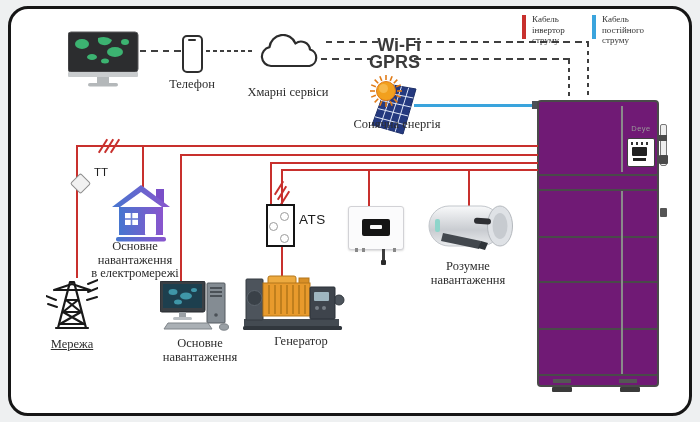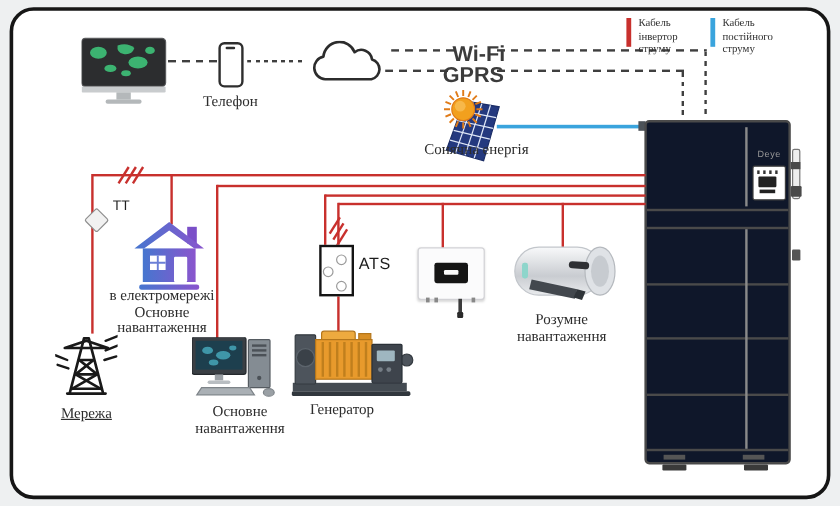--- a/index.html
+++ b/index.html
@@ -10,21 +10,21 @@
   .lbl{position:absolute;font-family:"Liberation Serif","DejaVu Serif",serif;font-size:12.5px;line-height:13.5px;color:#2d2d2d;text-align:center;}
   .sans{font-family:"Liberation Sans","DejaVu Sans",sans-serif;}
   .red{position:absolute;background:#c8302d;}
   .blue{position:absolute;background:#3aa4dd;}
   .dash-h{position:absolute;height:2.4px;background:repeating-linear-gradient(90deg,#3f3f3f 0 6.5px,transparent 6.5px 11.5px);}
   .dash-h-fine{position:absolute;height:2.4px;background:repeating-linear-gradient(90deg,#3f3f3f 0 3.5px,transparent 3.5px 7px);}
   .dash-v{position:absolute;width:2.4px;background:repeating-linear-gradient(180deg,#3f3f3f 0 4px,transparent 4px 8px);}
   .slash{position:absolute;width:2.2px;height:16px;background:#c8302d;transform:rotate(32deg);}
   .legend-bar{position:absolute;width:4px;height:24px;}
   .legend-text{position:absolute;font-family:"Liberation Serif","DejaVu Serif",serif;font-size:9px;line-height:10.5px;color:#333;}
-  .tower{position:absolute;left:537px;top:100px;width:122px;height:287px;border:2px solid #4a4a4a;border-radius:4px;background:#0f172a;box-sizing:border-box;}
+  .tower{position:absolute;left:537px;top:100px;width:122px;height:287px;border:2px solid #4a4a4a;border-radius:4px;background:#701a75;box-sizing:border-box;}
   .tw-h{position:absolute;left:0;right:0;height:2px;background:#4a4a4a;}
   .tw-v{position:absolute;width:2px;background:#8a8a8a;}
   .tw-foot{position:absolute;width:20px;height:5px;background:#3a3a3a;border-radius:1px;}
   .display{position:absolute;left:88px;top:36px;width:26px;height:27px;border:1.6px solid #3f3f3f;border-radius:2px;background:#fff;}
   .disp-tick{position:absolute;top:3px;width:2px;height:3px;background:#333;}
   .ats-box{position:absolute;left:266px;top:204px;width:29px;height:43px;border:2.2px solid #141414;background:#fff;box-sizing:border-box;}
   .ats-circle{position:absolute;width:7px;height:7px;border:1.4px solid #9b9b9b;border-radius:50%;background:#fff;}
   .inv{position:absolute;left:348px;top:206px;width:54px;height:42px;background:#fbfbfc;border:1px solid #d2d2d6;border-radius:3px;box-shadow:0 1px 2px rgba(0,0,0,.15);}
   .inv-display{position:absolute;left:13px;top:12px;width:28px;height:17px;background:#151515;border-radius:2px;}
   .inv-slot{position:absolute;left:8px;top:6px;width:12px;height:4px;background:#fafafa;border-radius:1px;}
@@ -58,20 +58,21 @@
     <div style="position:absolute;left:4px;top:2px;width:8px;height:2px;background:#2e2e2e;border-radius:1px;"></div>
   </div>
 
   <div class="dash-h-fine" style="left:206px;top:50px;width:49px;"></div>
 
   <svg class="abs" style="left:256px;top:34px;" width="70" height="38" viewBox="0 0 70 38">
     <path d="M15 32 A9.5 9.5 0 0 1 13.5 13.2 A13.5 13.5 0 0 1 39.5 9.5 A9 9 0 0 1 54 15.5 A8.5 8.5 0 0 1 53.5 32 Z" fill="#fff" stroke="#2c2c2c" stroke-width="2.2" stroke-linejoin="round"></path>
   </svg>
 
   <div class="lbl" style="left:152px;top:78px;width:80px;">Телефон</div>
+  <div class="lbl" style="left:238px;top:86px;width:100px;">Хмарні сервіси</div>
 
   <div class="dash-h" style="left:326px;top:41px;width:53px;"></div>
   <div class="wifi-lbl sans" style="left:371px;top:35px;">Wi-Fi</div>
   <div class="dash-h" style="left:414px;top:41px;width:175px;"></div>
   <div class="dash-v" style="left:587px;top:43px;height:56px;"></div>
 
   <div class="dash-h" style="left:321px;top:58px;width:54px;"></div>
   <div class="wifi-lbl sans" style="left:369px;top:52px;">GPRS</div>
   <div class="dash-h" style="left:414px;top:58px;width:156px;"></div>
   <div class="dash-v" style="left:568px;top:60px;height:39px;"></div>
@@ -188,22 +189,22 @@
     <rect x="45" y="8" width="8" height="14" fill="#7a4fc8"></rect>
     <path d="M1 26 L30 4 L59 26 L51 26 L30 11 L9 26 Z" fill="url(#hg)"></path>
     <rect x="8" y="26" width="44" height="28" fill="url(#hg)"></rect>
     <rect x="14" y="32" width="13" height="12" fill="#fff"></rect>
     <line x1="20.5" y1="32" x2="20.5" y2="44" stroke="#6b7fd6" stroke-width="1.6"></line>
     <line x1="14" y1="38" x2="27" y2="38" stroke="#6b7fd6" stroke-width="1.6"></line>
     <rect x="34" y="33" width="11" height="21" rx="1" fill="#fff"></rect>
     <rect x="5" y="56" width="50" height="4.5" rx="2" fill="url(#hg)"></rect>
   </svg>
   <div class="lbl" style="left:85px;top:240px;width:100px;">
-    <div>в електромережі</div>
-      <div>Основне навантаження</div>
+    <div>Основне навантаження</div>
+      <div>в електромережі</div>
   </div>
 
   <svg class="abs" style="left:46px;top:276px;" width="52" height="58" viewBox="0 0 52 58">
     <g stroke="#191919" stroke-width="2.2" fill="none" stroke-linecap="round">
       <path d="M12 52 L24 6 M40 52 L28 6 M24 6 L28 6"></path>
       <path d="M8 14 L44 14 M8 14 L26 8 M44 14 L26 8"></path>
       <path d="M20 24 H32 M17 36 H35 M14 48 H38 M10 52 H42"></path>
       <path d="M20 24 L35 36 M32 24 L17 36 M17 36 L38 48 M35 36 L14 48"></path>
     </g>
     <g stroke="#191919" stroke-width="2" stroke-linecap="round">
@@ -253,21 +254,21 @@
         <line x1="50" y1="15" x2="50" y2="44"></line>
         <line x1="56" y1="15" x2="56" y2="44"></line>
         <line x1="62" y1="15" x2="62" y2="44"></line>
     </g>
     <circle cx="96" cy="30" r="5" fill="#4d545c" stroke="#343a40"></circle>
     <rect x="67" y="17" width="25" height="32" rx="1" fill="#3e444c" stroke="#2b3138"></rect>
     <rect x="71" y="22" width="15" height="9" rx="1" fill="#9fb6c0"></rect>
     <circle cx="74" cy="38" r="2" fill="#767e86"></circle>
       <circle cx="81" cy="38" r="2" fill="#767e86"></circle>
   </svg>
-  <div class="lbl" style="left:245px;top:335px;width:80px;">Генератор</div>
+  <div class="lbl" style="left:261px;top:335px;width:80px;">Генератор</div>
 
   <div class="ats-box">
     <div class="ats-circle" style="left:12px;top:6px;"></div>
     <div class="ats-circle" style="left:1px;top:16px;"></div>
     <div class="ats-circle" style="left:12px;top:28px;"></div>
   </div>
   <div class="abs sans" style="left:299px;top:212px;font-size:13.5px;letter-spacing:.5px;color:#1c1c1c;">ATS</div>
 
   <div class="inv">
     <div class="inv-display">

